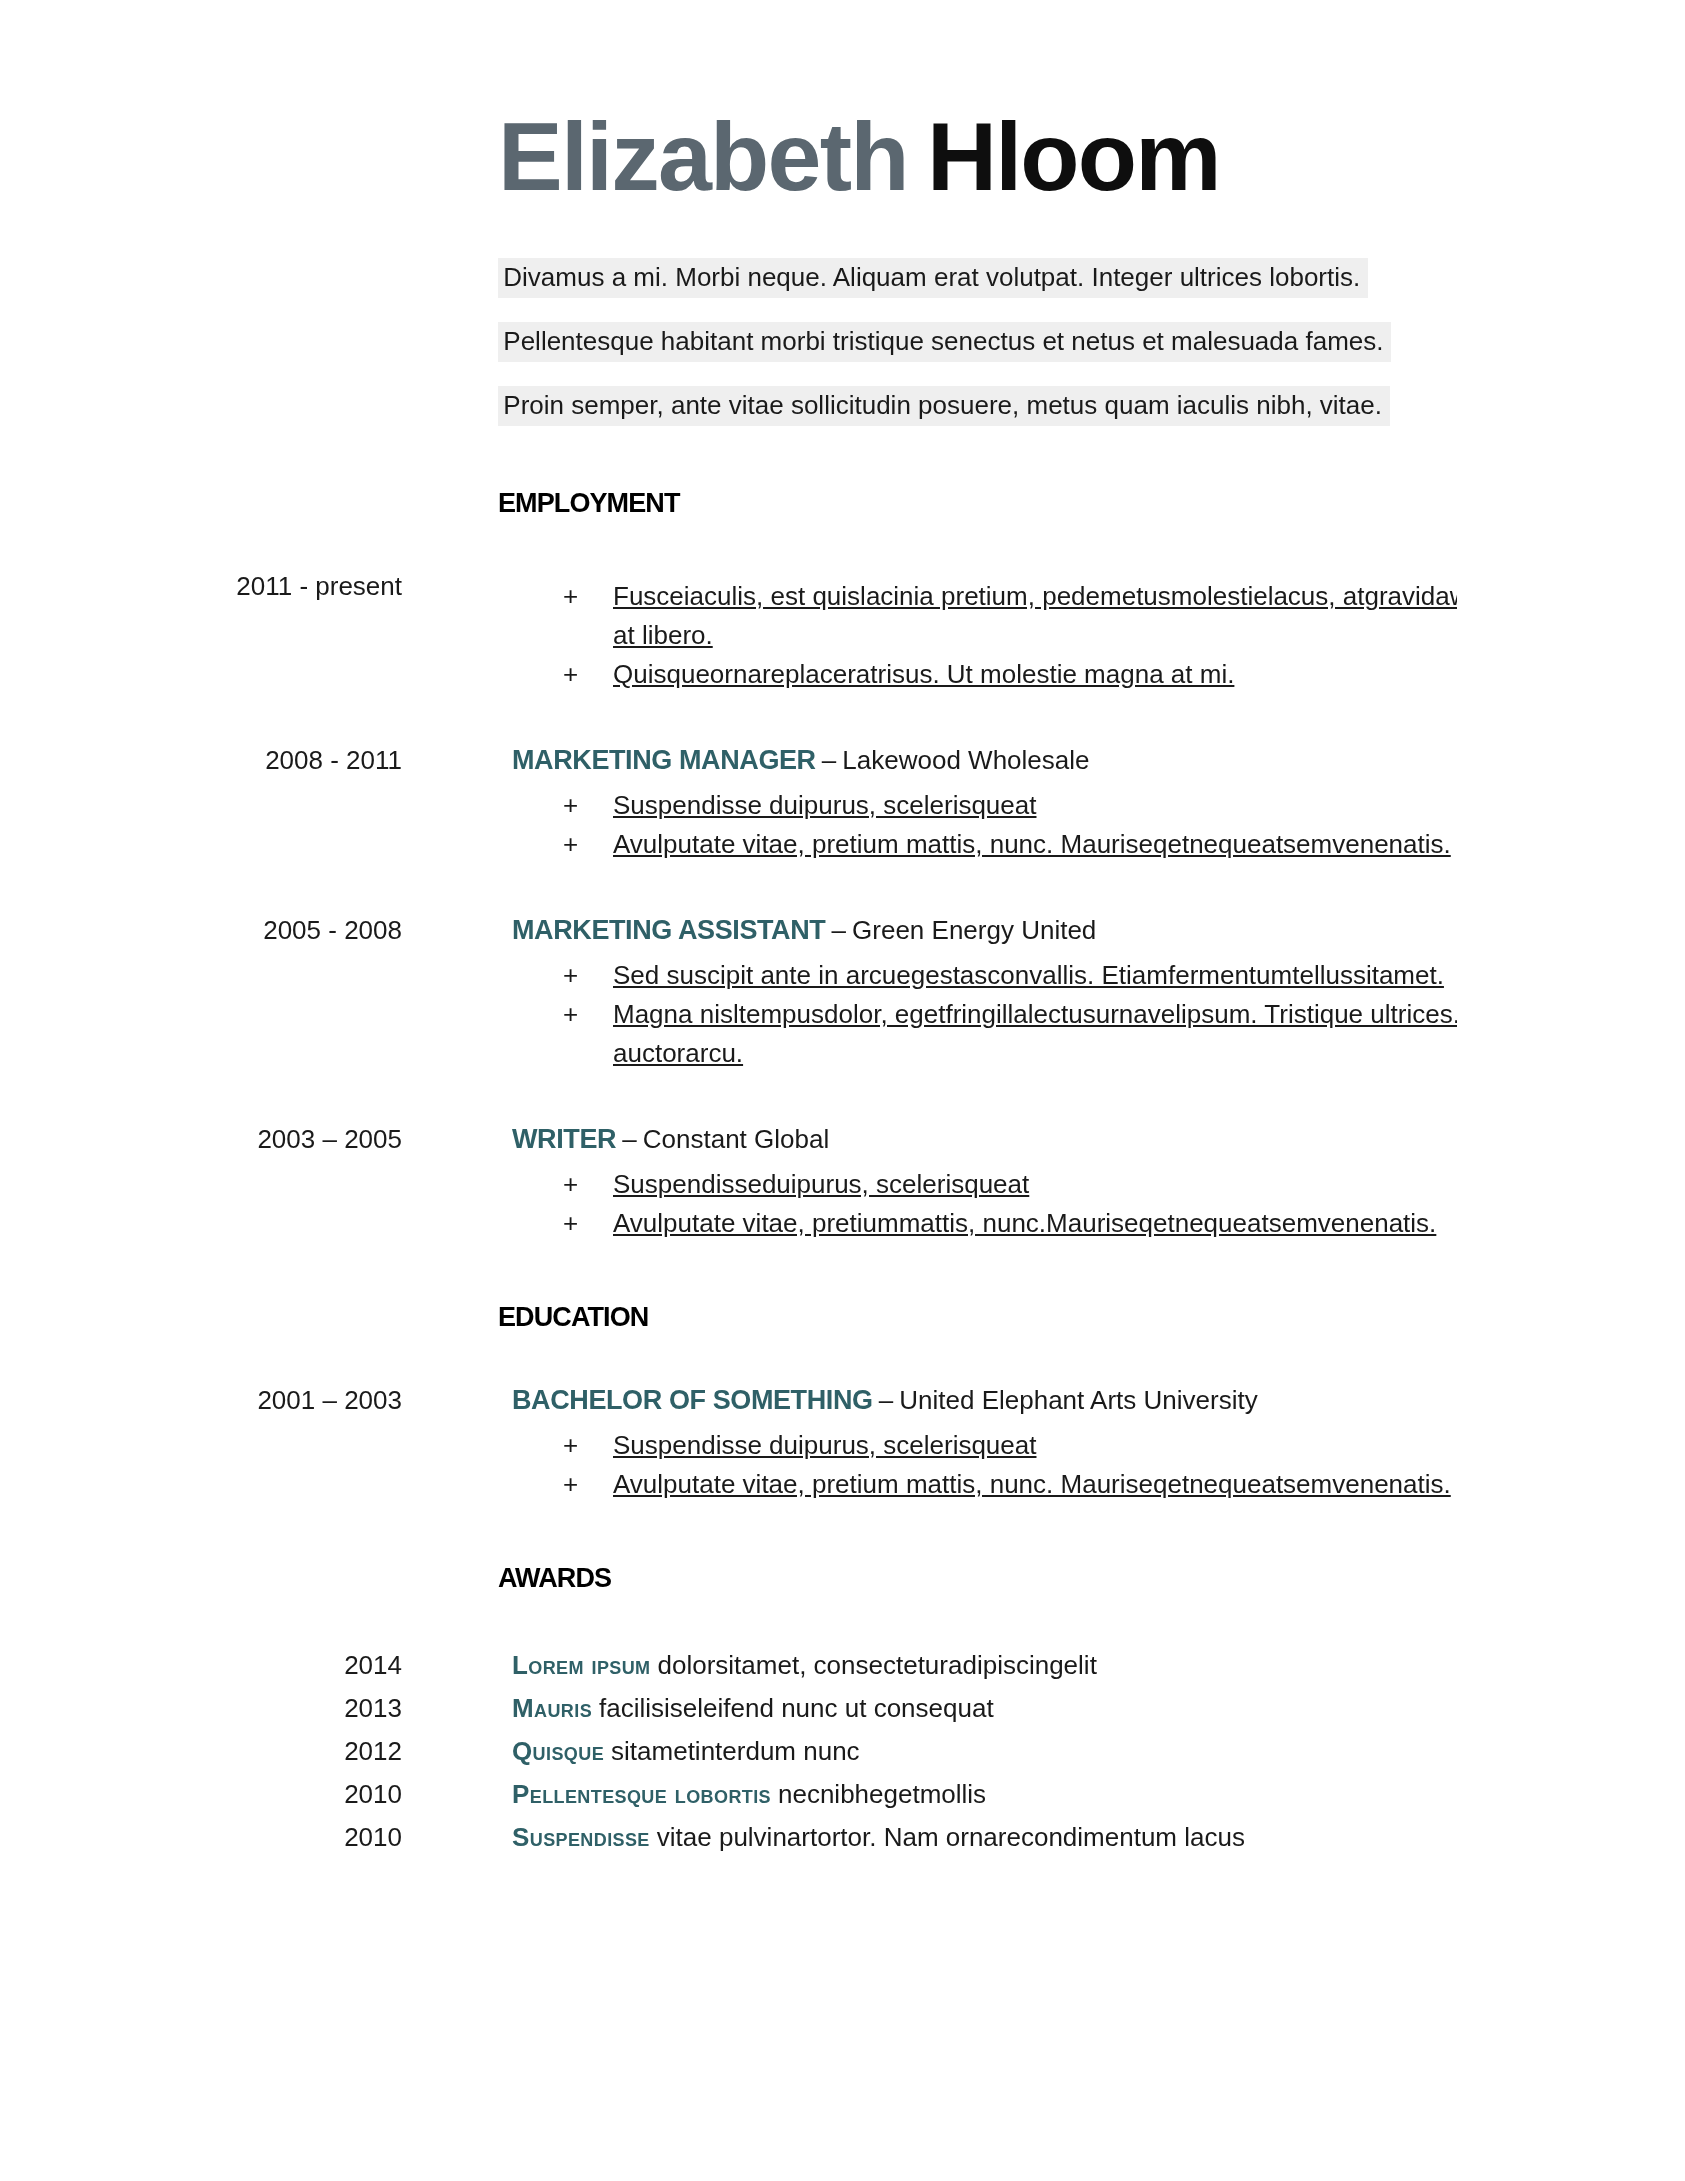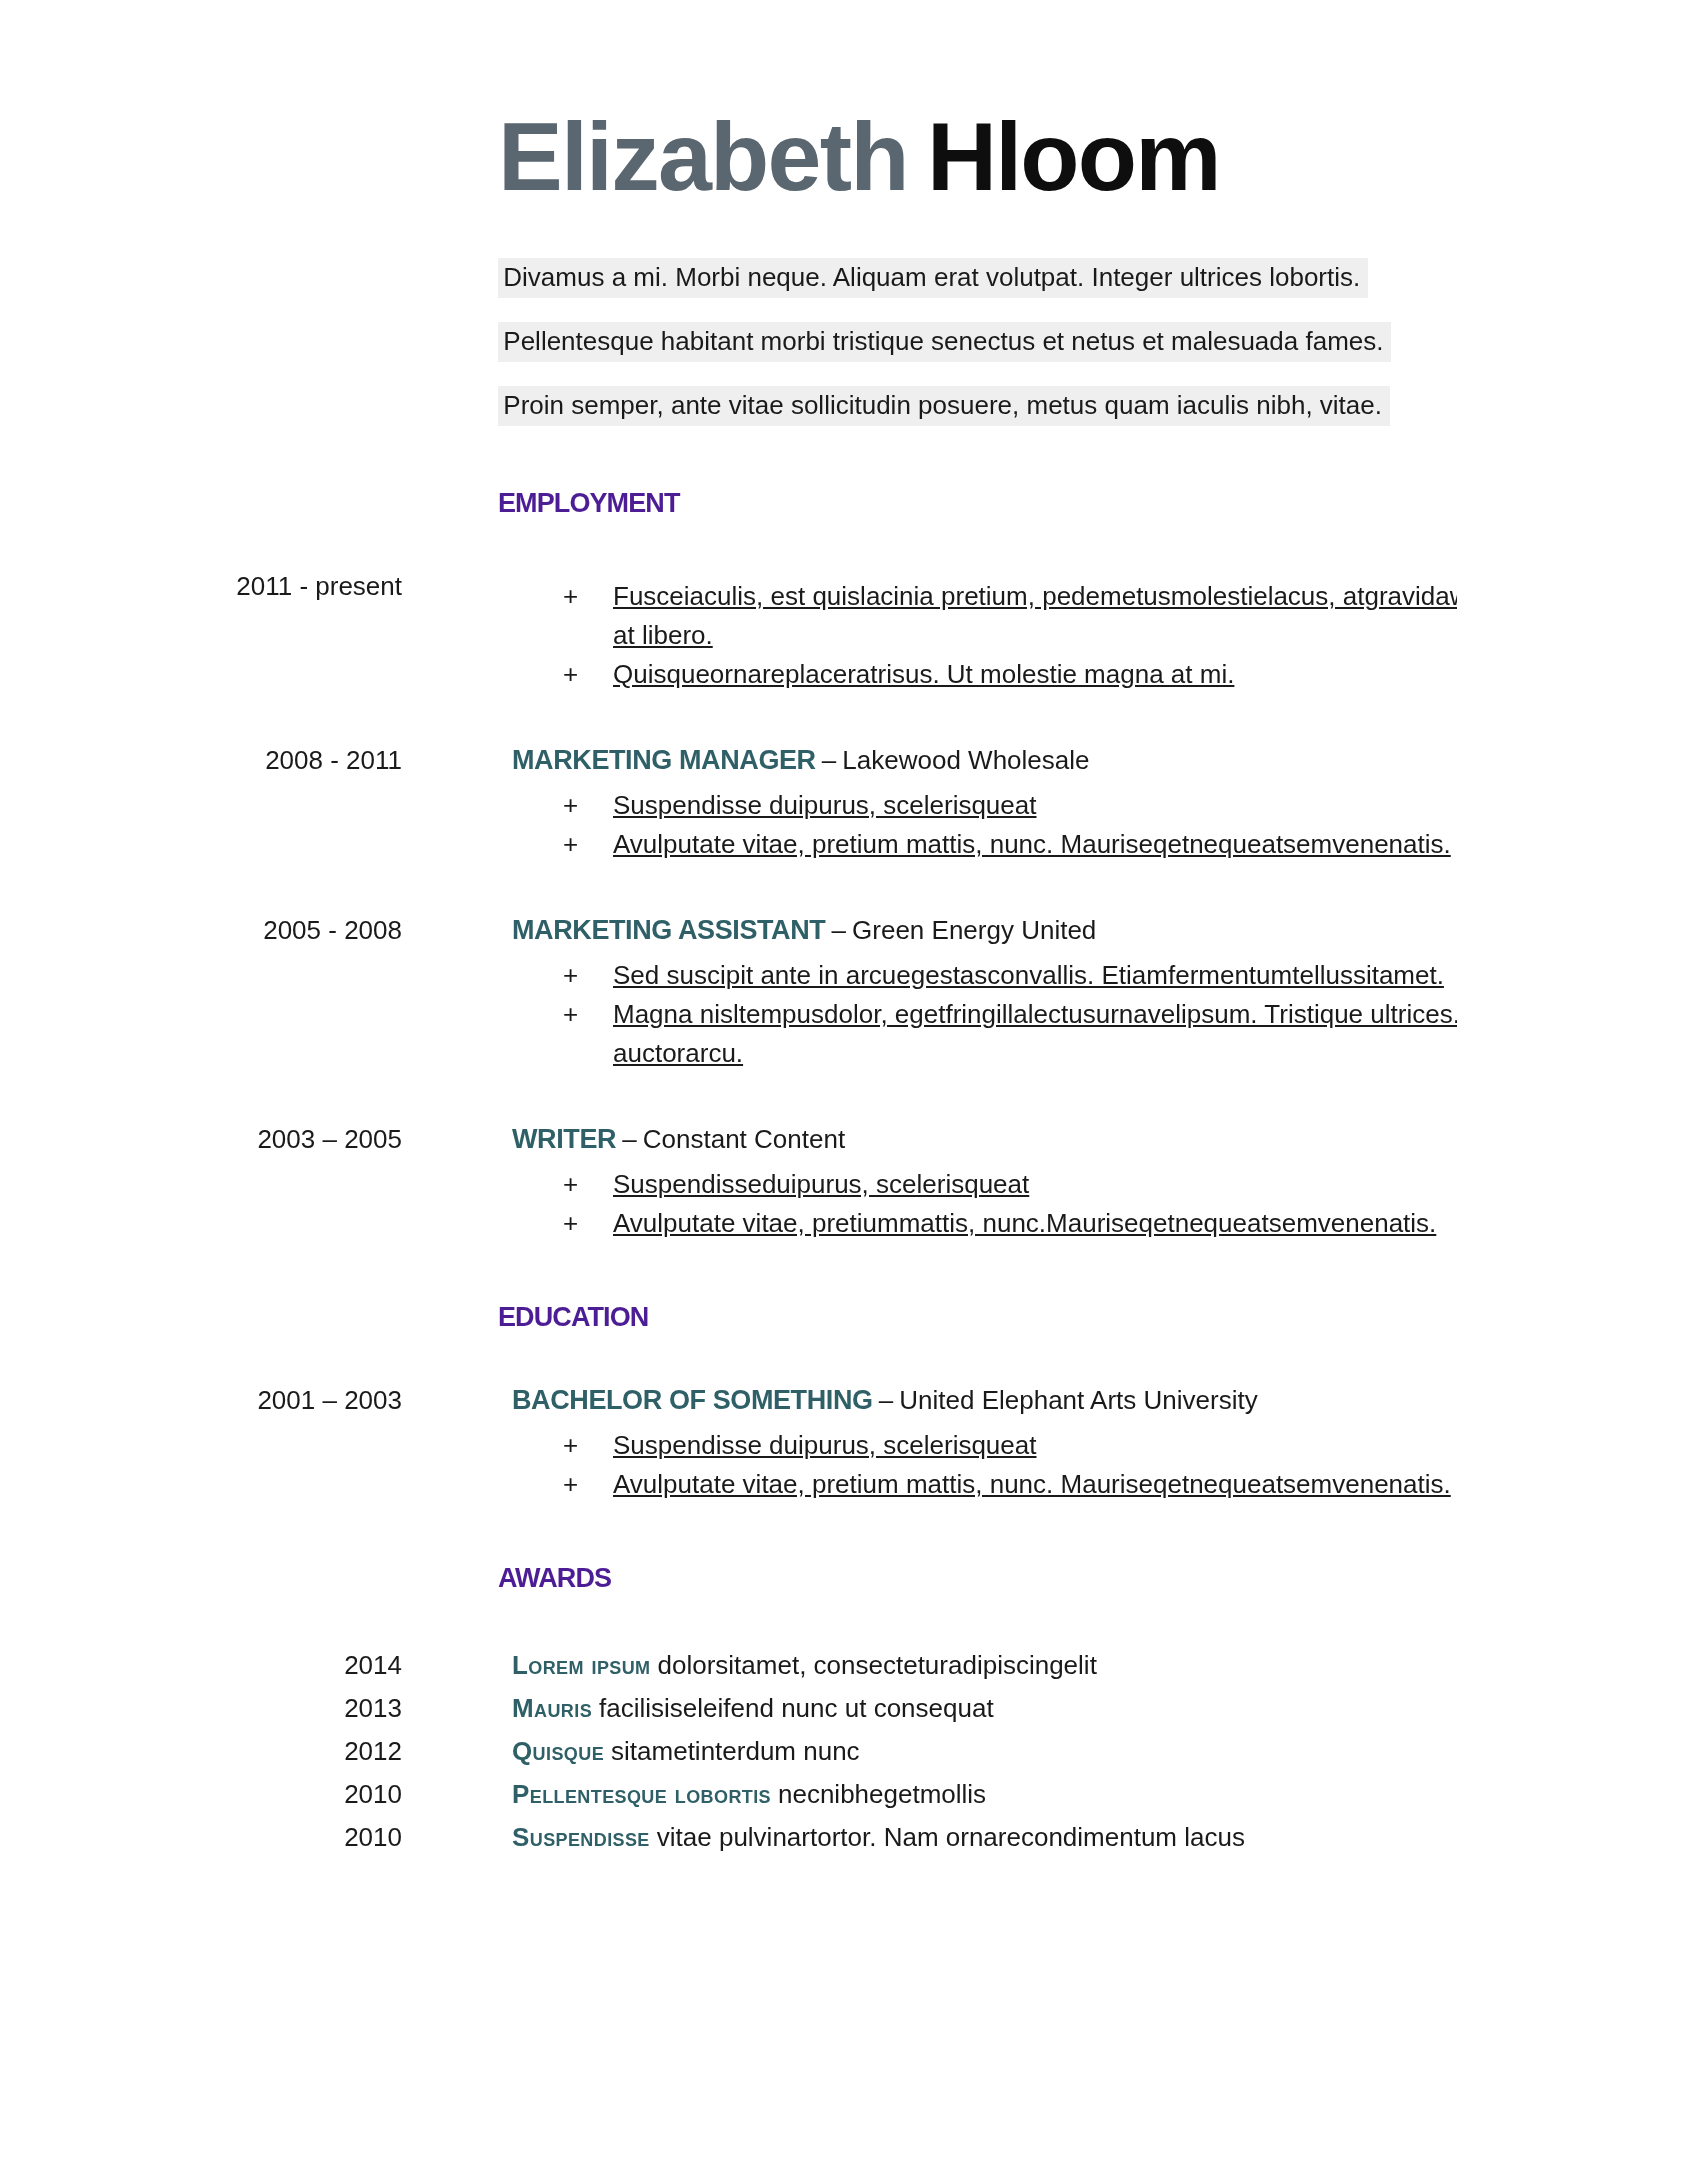--- a/index.html
+++ b/index.html
@@ -54,21 +54,21 @@
     line-height:35px;
     color:var(--text);
   }
   
   .sec{
     margin:58px 0 0 498px;
     font-size:27px;
     font-weight:bold;
     letter-spacing:-0.9px;
     line-height:33px;
-    color:#4c1d95;
+    color:#000000;
   }
   
   .entry{margin-top:49px;}
   .entry-head{font-size:26px;line-height:35px;}
   .job-title{
     color:var(--accent-teal);
     font-weight:bold;
     font-size:27px;
     letter-spacing:-0.4px;
   }
@@ -164,21 +164,21 @@
             <span class="btext">Magna nisltempusdolor, egetfringillalectusurnavelipsum. Tristique ultrices. Nulla id auctorarcu.</span>
         </div>
       </div>
     </div>
   </div>
 
   <div class="row entry">
     <div class="dates">2003 – 2005</div>
     <div class="main">
       <div class="entry-head">
-        <span class="job-title">WRITER</span><span class="dash">–</span><span class="company">Constant Content</span>
+        <span class="job-title">WRITER</span><span class="dash">–</span><span class="company">Constant Global</span>
       </div>
       <div class="bullets">
         <div class="bullet">
           <span class="plus">+</span>
             <span class="btext">Suspendisseduipurus, scelerisqueat</span>
         </div>
         <div class="bullet">
           <span class="plus">+</span>
             <span class="btext">Avulputate vitae, pretiummattis, nunc.Mauriseqetnequeatsemvenenatis.</span>
         </div>

